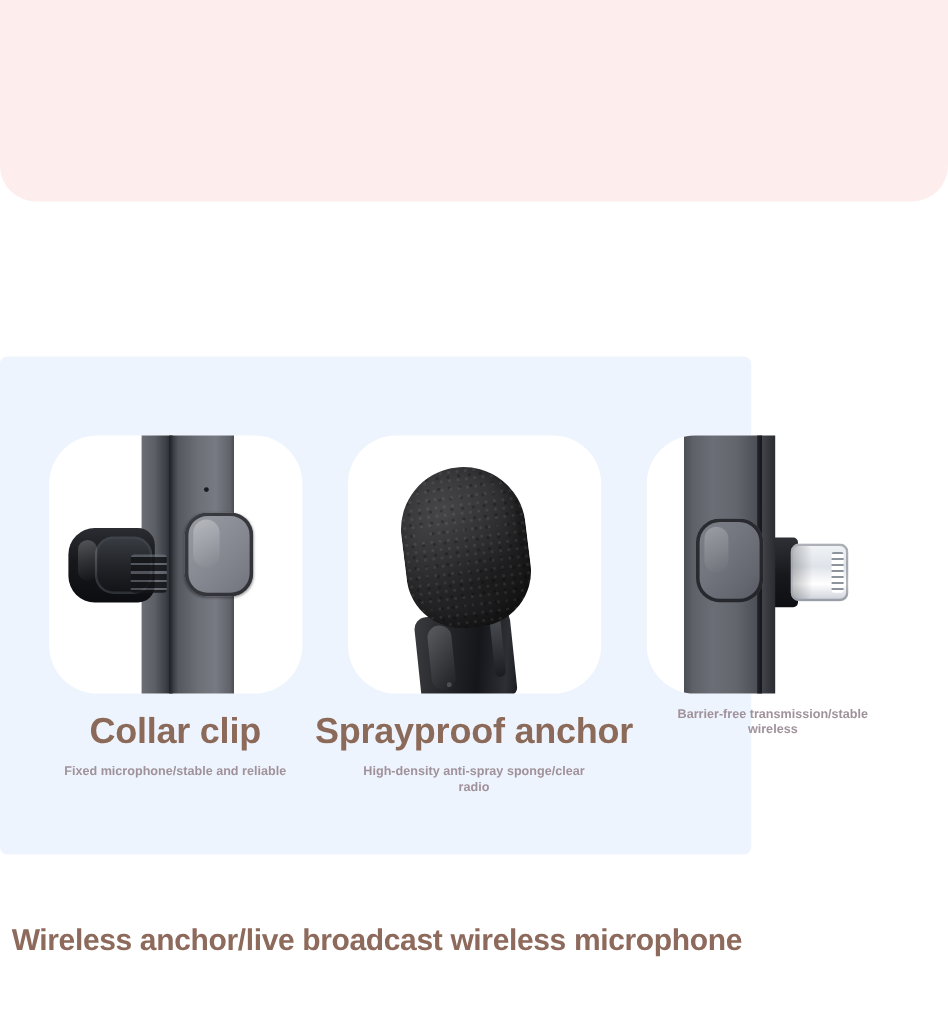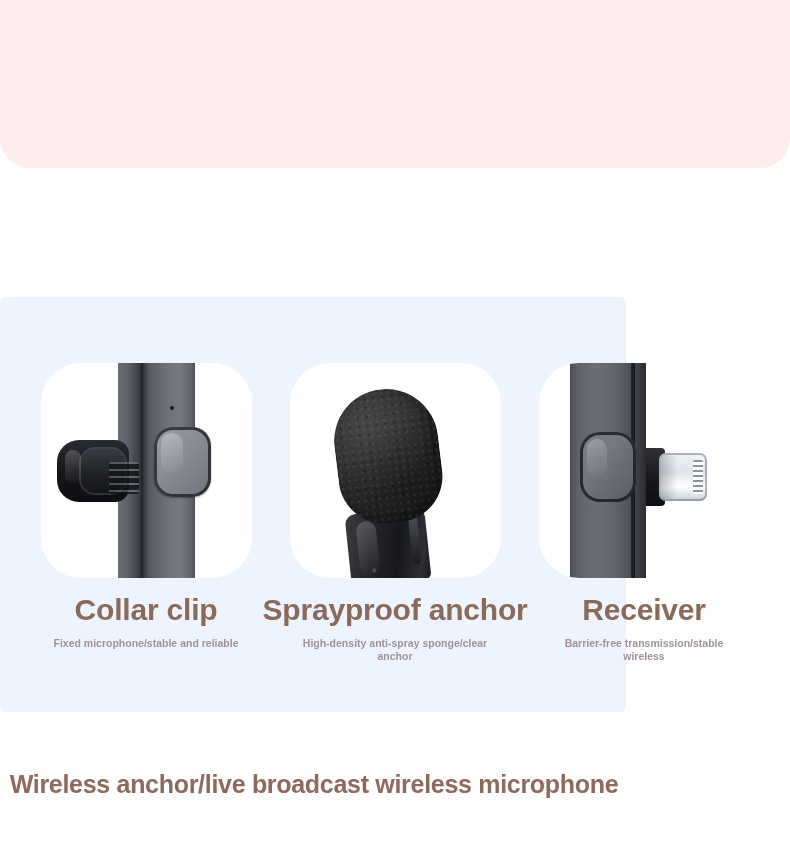--- a/index.html
+++ b/index.html
@@ -360,37 +360,36 @@
             <div class="sponge-neck-gloss"></div>
             <div class="sponge-neck-edge"></div>
             <div class="sponge-dot"></div>
           </div>
           <div class="sponge-head">
             <div class="sponge-tex"></div>
           </div>
         </div>
       </div>
       <div class="feature-title">Sprayproof anchor</div>
-      <div class="feature-sub">High-density anti-spray sponge/clear anchor</div>
+      <div class="feature-sub">High-density anti-spray sponge/clear radio</div>
     </div>
 
     <div class="feature">
       <div class="photo-card">
         <div class="recv-scene">
           <div class="recv-usb-base"></div>
           <div class="recv-usb-tip">
             <div class="recv-usb-shade"></div>
             <div class="recv-usb-pins"></div>
           </div>
           <div class="recv-body">
             <div class="recv-seam"></div>
             <div class="recv-button"></div>
           </div>
         </div>
       </div>
-      <div class="feature-title">Receiver</div>
       <div class="feature-sub">Barrier-free transmission/stable wireless</div>
     </div>
 
   </div>
 </div>
 
 <div class="headline">Wireless anchor/live broadcast wireless microphone</div>
 
 </body></html>

